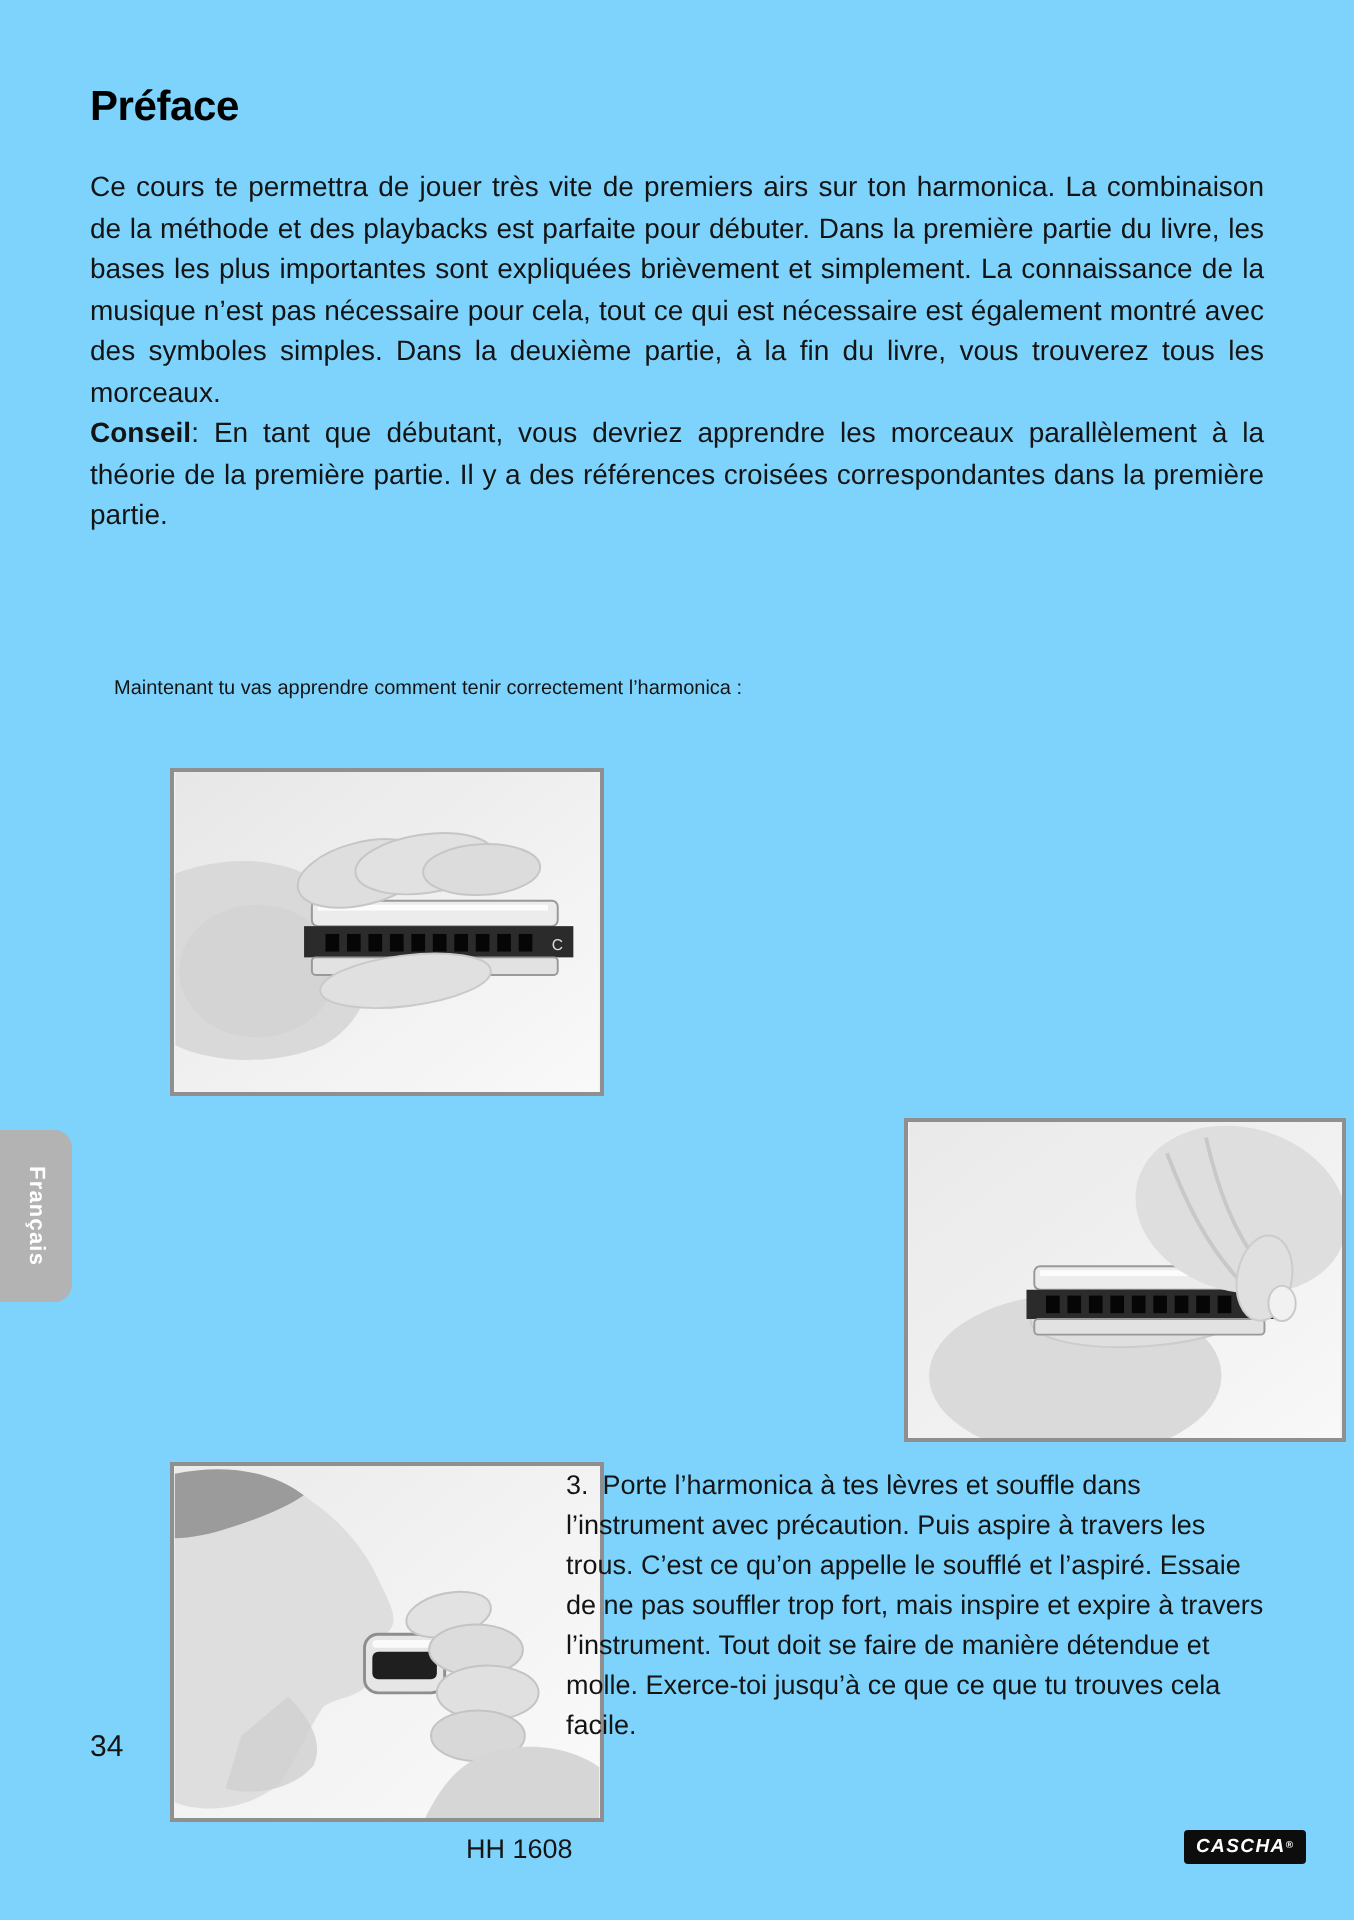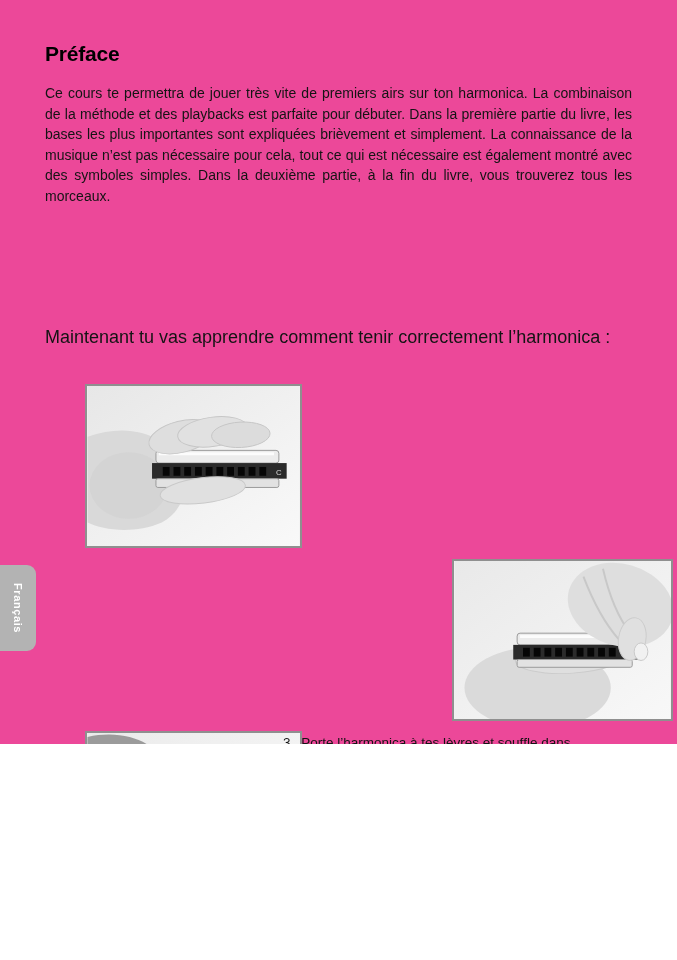--- a/index.html
+++ b/index.html
@@ -1,26 +1,26 @@
 <!DOCTYPE html>
 <html><head>
 <meta charset="utf-8">
 <style>
   html,body{margin:0;padding:0;background:#ffffff;}
   .page{
-    position:relative;width:677px;height:744px;background:#ec4899;
+    position:relative;width:677px;height:960px;background:#7dd3fc;
     font-family:"Liberation Sans",sans-serif;color:#111;overflow:hidden;
   }
   .h1,.h2{position:absolute;left:45px;margin:0;font-size:21px;font-weight:700;color:#000;letter-spacing:-0.2px;}
   .h1{top:42px;}
   .h2{top:278px;}
   .intro{position:absolute;left:45px;top:83px;width:587px;font-size:14px;line-height:20.5px;text-align:justify;color:#141414;}
   .intro p{margin:0;}
   .bold{font-weight:700;}
-  .section-intro{position:absolute;left:45px;top:327px;margin:0;font-size:18px;color:#141414;}
+  .section-intro{position:absolute;left:45px;top:327px;margin:12px;font-size:10px;color:#141414;}
   .step{position:absolute;margin:0;font-size:13.5px;line-height:20px;color:#141414;}
   .step .num{padding-right:7px;}
   .step1{left:283px;top:398px;width:288px;}
   .step2{left:118px;top:601px;width:295px;}
   .step3{left:283px;top:733px;width:350px;}
   .photo{
     position:absolute;border:2px solid #8f8f8f;background:#f2f2f2;
     box-sizing:border-box;padding:0;
   }
   .photo svg{display:block;width:100%;height:100%;}
@@ -48,20 +48,21 @@
 </style>
 </head>
 <body>
 
 <div class="page">
 
   <h1 class="h1">Préface</h1>
 
   <div class="intro">
     <p>Ce cours te permettra de jouer très vite de premiers airs sur ton harmonica. La combinaison de la méthode et des playbacks est parfaite pour débuter. Dans la première partie du livre, les bases les plus importantes sont expliquées brièvement et simplement. La connaissance de la musique n’est pas nécessaire pour cela, tout ce qui est nécessaire est également montré avec des symboles simples. Dans la deuxième partie, à la fin du livre, vous trouverez tous les morceaux.</p>
+    <p><span class="bold">Conseil</span><span>: En tant que débutant, vous devriez apprendre les morceaux parallèlement à la théorie de la première partie. Il y a des références croisées correspondantes dans la première partie.</span></p>
   </div>
 
 
   <p class="section-intro">Maintenant tu vas apprendre comment tenir correctement l’harmonica :</p>
 
   <figure class="photo photo1" aria-label="left-hand-holding-harmonica">
     <svg viewBox="0 0 217 164">
       <defs>
         <linearGradient id="g1" x1="0" y1="0" x2="1" y2="1">
           <stop offset="0" stop-color="#e7e7e7"></stop>

